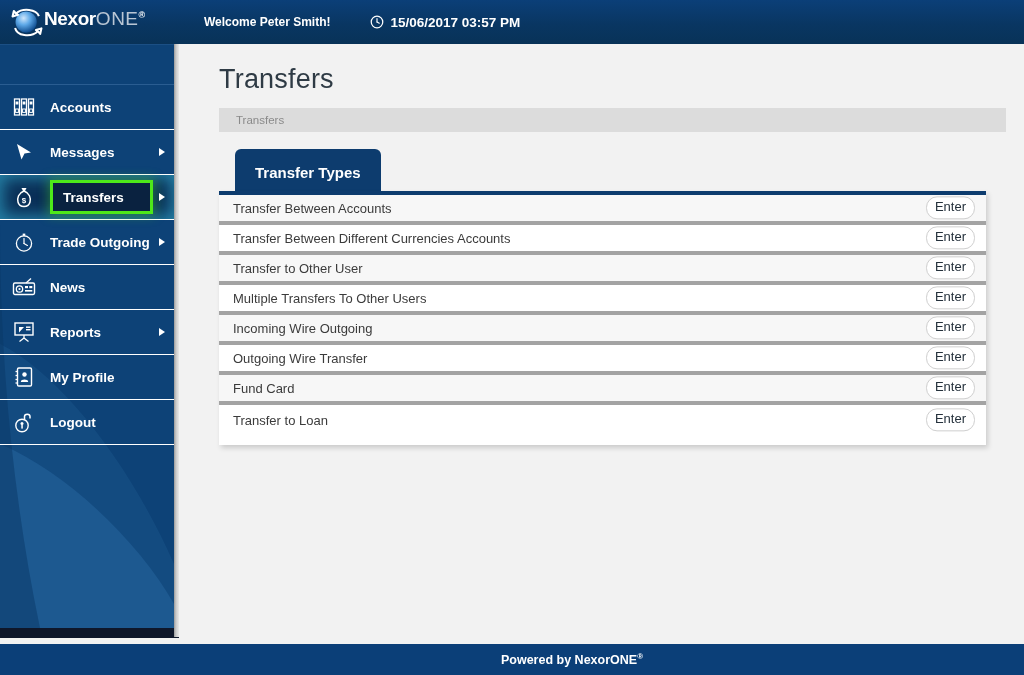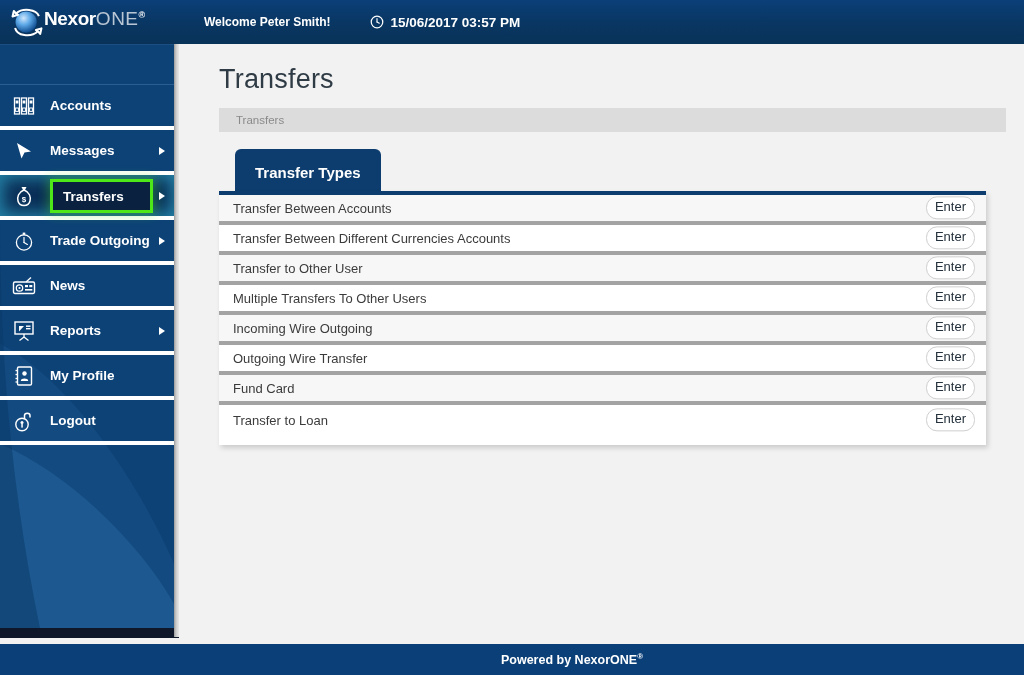--- a/index.html
+++ b/index.html
@@ -118,21 +118,21 @@
     height: 41px;
     border-bottom: 1px solid #2a5d91;
     border-top: 1px solid #1b4f84;
   }
 
   .nav-item {
     position: relative;
     height: 45px;
     display: flex;
     align-items: center;
-    border-bottom: 4px solid #ffffff;
+    border-bottom: 1px solid #ffffff;
     z-index: 2;
   }
 
   .nav-item .nav-icon {
     width: 28px;
     height: 24px;
     flex: 0 0 28px;
     margin-left: 10px;
     display: flex;
     align-items: center;

